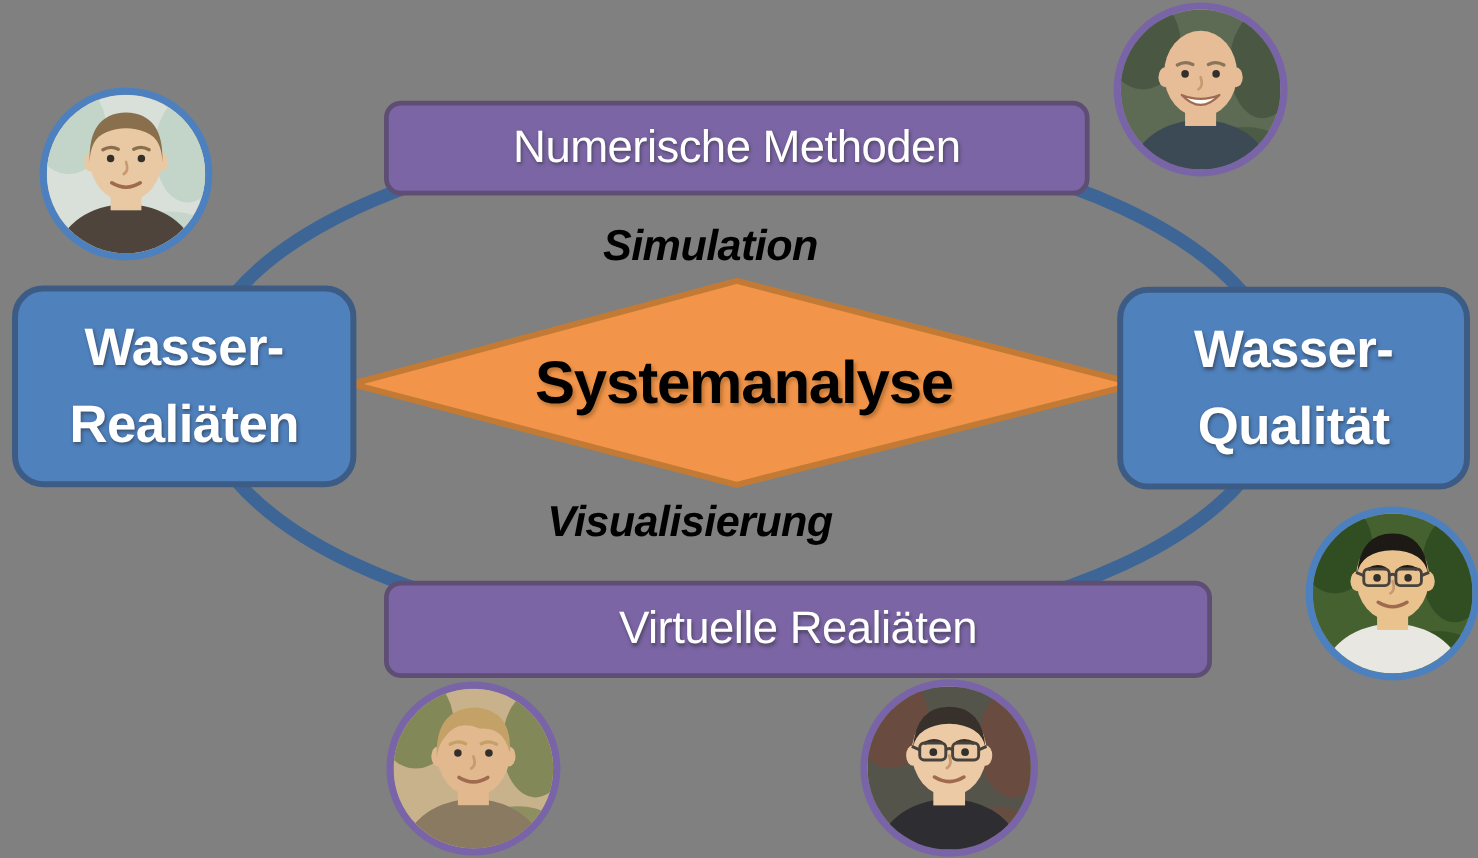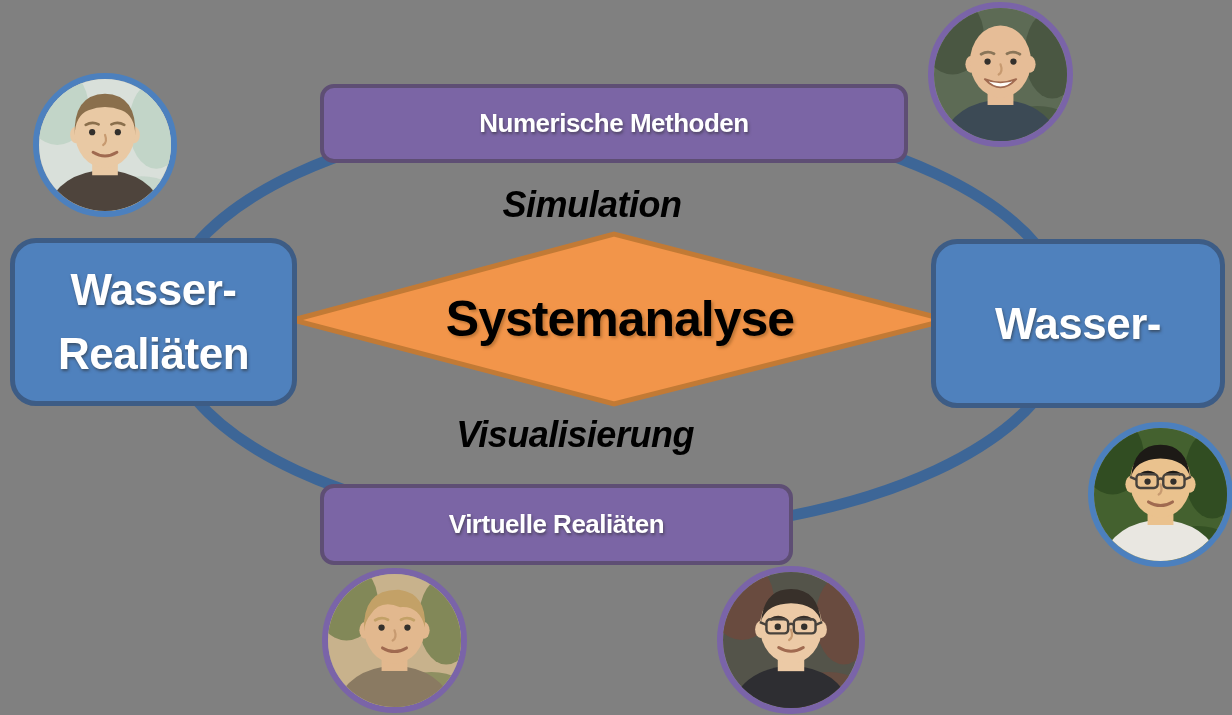--- a/index.html
+++ b/index.html
@@ -21,38 +21,38 @@
     display: flex; align-items: center; justify-content: center;
     flex-direction: column;
     text-align: center;
     z-index: 3;
   }
   .purple-box {
     background: #7B65A5;
     border: 4px solid #5E4E74;
     border-radius: 14px;
     color: #FFFFFF;
-    font-weight: bold;
-    font-size: 26px;
+    font-weight: normal;
+    font-size: 38px;
     letter-spacing: -0.5px;
     text-shadow: 1px 2px 3px rgba(40,40,40,0.55);
   }
   .blue-box {
     background: #4F81BD;
     border: 5px solid #3D5C85;
     border-radius: 26px;
     color: #FFFFFF;
     font-weight: bold;
     font-size: 44px;
     line-height: 64px;
     letter-spacing: -0.5px;
     text-shadow: 1px 2px 3px rgba(40,40,40,0.55);
   }
   .box-top    { left: 320px; top:  84px; width: 588px; height: 79px; }
-  .box-bottom { left: 320px; top: 484px; width: 473px; height: 81px; }
+  .box-bottom { left: 320px; top: 484px; width: 690px; height: 81px; }
   .box-left   { left:  10px; top: 238px; width: 287px; height: 168px; }
   .box-right  { left: 931px; top: 239px; width: 294px; height: 169px; }
 
   .diamond-label {
     position: absolute;
     left: 293px; top: 234px; width: 654px; height: 170px;
     display: flex; align-items: center; justify-content: center;
     z-index: 3;
     color: #000000;
     font-weight: bold;
@@ -113,20 +113,21 @@
     <span>Virtuelle Realiäten</span>
   </div>
 
   <div class="node blue-box box-left" style="background-color: rgb(79, 129, 189); border-color: rgb(61, 92, 133);">
     <span>Wasser-</span>
     <span>Realiäten</span>
   </div>
 
   <div class="node blue-box box-right" style="background-color: rgb(79, 129, 189); border-color: rgb(61, 92, 133);">
     <span>Wasser-</span>
+    <span>Qualität</span>
   </div>
 
   <div class="edge-label edge-top">Simulation</div>
   <div class="edge-label edge-bottom">Visualisierung</div>
 
   <div class="avatar av-top-left" style="border-color: rgb(76, 128, 190);">
       <svg viewBox="0 0 144 144" width="100%" height="100%" preserveAspectRatio="xMidYMid slice">
         <rect width="144" height="144" fill="#d9e0da"></rect>
         <ellipse cx="20" cy="30" rx="34" ry="42" fill="#bdd2c4" opacity="0.85"></ellipse>
         <ellipse cx="128" cy="50" rx="30" ry="48" fill="#bdd2c4" opacity="0.85"></ellipse>

